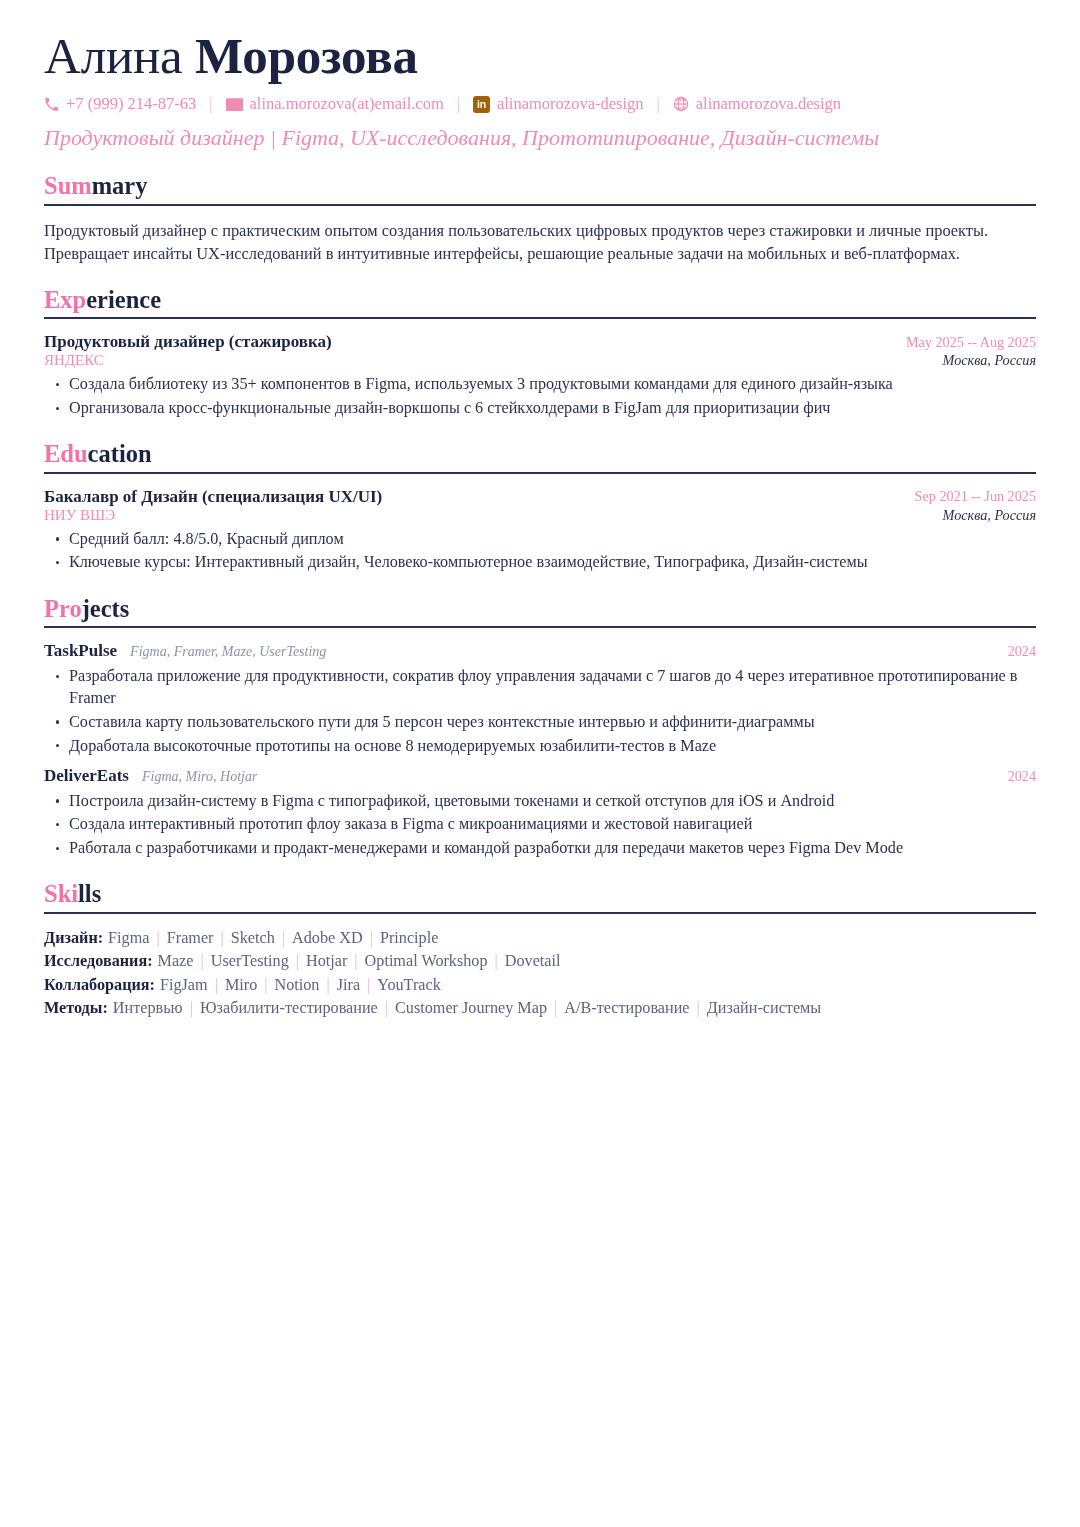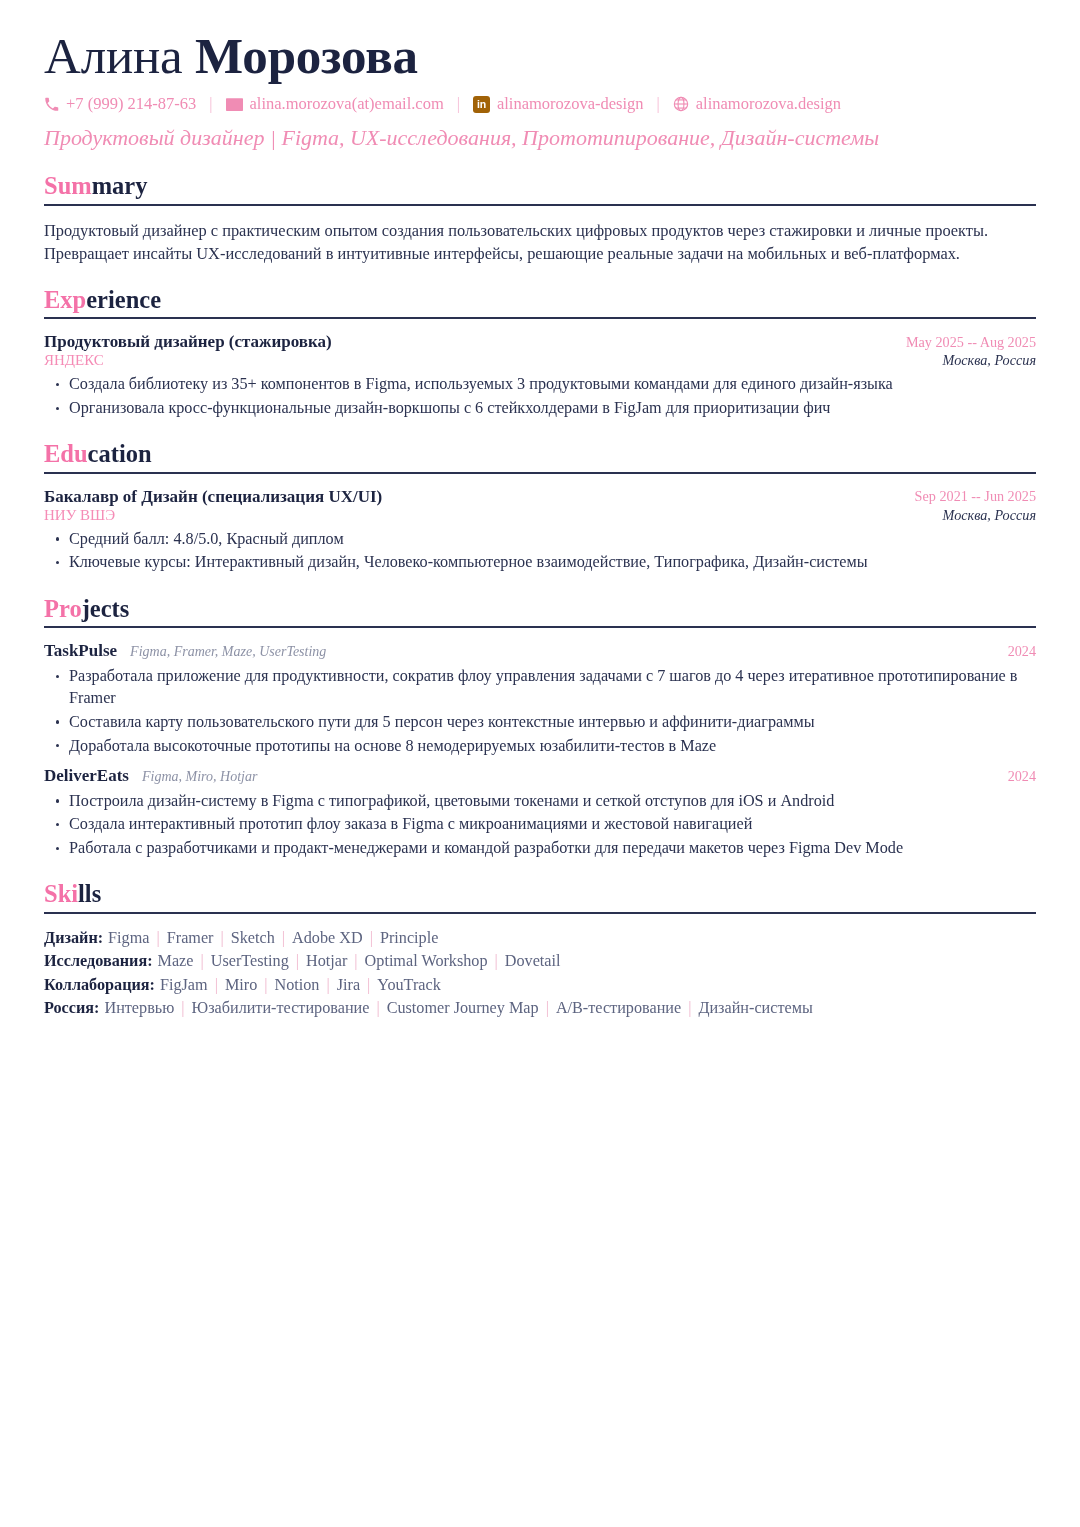--- a/index.html
+++ b/index.html
@@ -317,15 +317,15 @@
 
 <section class="section">
   <div class="sec-head">
     <span class="hl">Ski</span><span>lls</span>
   </div>
   <div class="sec-rule"></div>
   <div id="skills-body">
       <div class="skill-row"><span class="skill-label">Дизайн:</span><span>Figma</span><span class="skill-sep">|</span><span>Framer</span><span class="skill-sep">|</span><span>Sketch</span><span class="skill-sep">|</span><span>Adobe XD</span><span class="skill-sep">|</span><span>Principle</span></div>
       <div class="skill-row"><span class="skill-label">Исследования:</span><span>Maze</span><span class="skill-sep">|</span><span>UserTesting</span><span class="skill-sep">|</span><span>Hotjar</span><span class="skill-sep">|</span><span>Optimal Workshop</span><span class="skill-sep">|</span><span>Dovetail</span></div>
       <div class="skill-row"><span class="skill-label">Коллаборация:</span><span>FigJam</span><span class="skill-sep">|</span><span>Miro</span><span class="skill-sep">|</span><span>Notion</span><span class="skill-sep">|</span><span>Jira</span><span class="skill-sep">|</span><span>YouTrack</span></div>
-      <div class="skill-row"><span class="skill-label">Россия:</span><span>Интервью</span><span class="skill-sep">|</span><span>Юзабилити-тестирование</span><span class="skill-sep">|</span><span>Customer Journey Map</span><span class="skill-sep">|</span><span>A/B-тестирование</span><span class="skill-sep">|</span><span>Дизайн-системы</span></div>
+      <div class="skill-row"><span class="skill-label">Методы:</span><span>Интервью</span><span class="skill-sep">|</span><span>Юзабилити-тестирование</span><span class="skill-sep">|</span><span>Customer Journey Map</span><span class="skill-sep">|</span><span>A/B-тестирование</span><span class="skill-sep">|</span><span>Дизайн-системы</span></div>
     </div>
 </section>
 
 </body></html>

